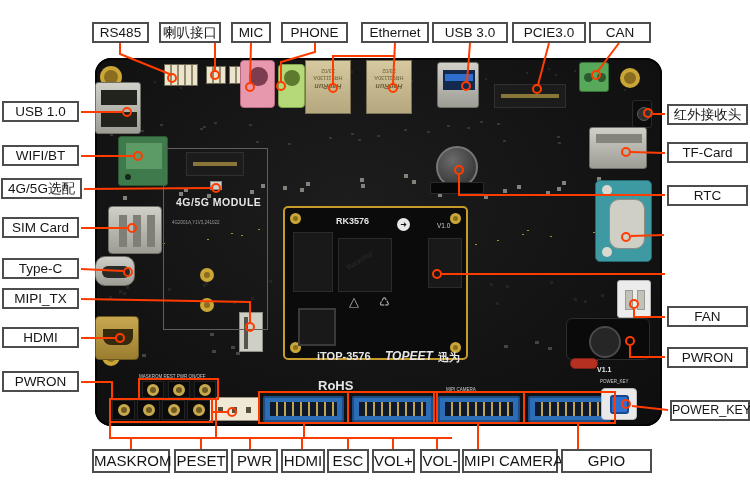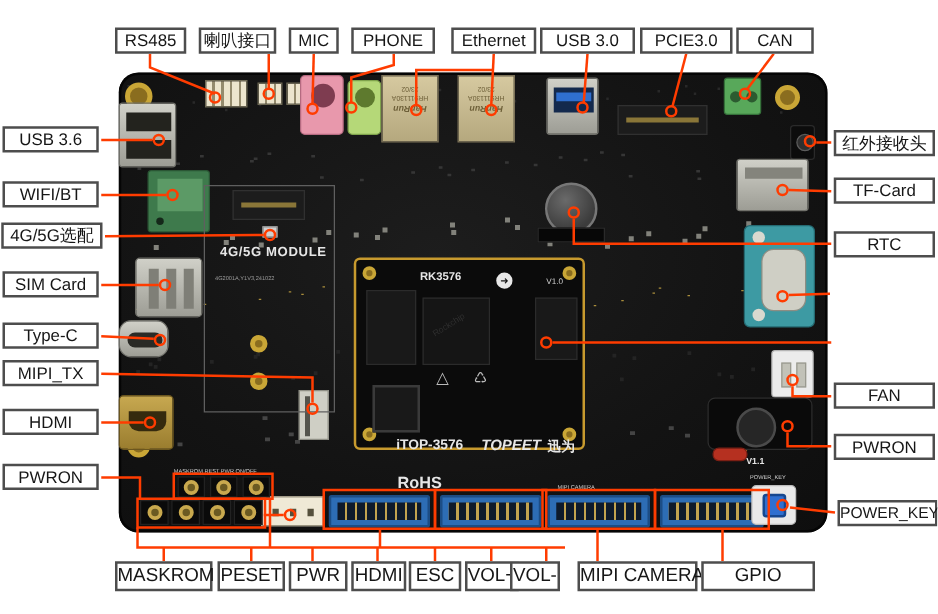--- a/index.html
+++ b/index.html
@@ -418,21 +418,21 @@
 
   <div class="lbl" style="left:92px;top:22px;width:53px;">RS485</div>
   <div class="lbl" style="left:159px;top:22px;width:58px;">喇叭接口</div>
   <div class="lbl" style="left:231px;top:22px;width:36px;">MIC</div>
   <div class="lbl" style="left:281px;top:22px;width:63px;">PHONE</div>
   <div class="lbl" style="left:361px;top:22px;width:64px;">Ethernet</div>
   <div class="lbl" style="left:432px;top:22px;width:72px;">USB 3.0</div>
   <div class="lbl" style="left:512px;top:22px;width:70px;">PCIE3.0</div>
   <div class="lbl" style="left:589px;top:22px;width:58px;">CAN</div>
 
-  <div class="lbl" style="left:2px;top:101px;width:73px;">USB 3.6</div>
+  <div class="lbl" style="left:2px;top:101px;width:73px;">USB 1.0</div>
   <div class="lbl" style="left:2px;top:145px;width:73px;">WIFI/BT</div>
   <div class="lbl" style="left:1px;top:178px;width:77px;">4G/5G选配</div>
   <div class="lbl" style="left:2px;top:217px;width:73px;">SIM Card</div>
   <div class="lbl" style="left:2px;top:258px;width:73px;">Type-C</div>
   <div class="lbl" style="left:2px;top:288px;width:73px;">MIPI_TX</div>
   <div class="lbl" style="left:2px;top:327px;width:73px;">HDMI</div>
   <div class="lbl" style="left:2px;top:371px;width:73px;">PWRON</div>
 
   <div class="lbl" style="left:667px;top:104px;width:77px;text-align:center;">红外接收头</div>
   <div class="lbl" style="left:667px;top:142px;width:77px;">TF-Card</div>
@@ -440,16 +440,16 @@
   <div class="lbl" style="left:667px;top:347px;width:77px;">PWRON</div>
   <div class="lbl" style="left:667px;top:306px;width:77px;">FAN</div>
   <div class="lbl sm" style="left:670px;top:400px;width:76px;">POWER_KEY</div>
 
   <div class="lbl bot" style="left:92px;top:449px;width:74px;">MASKROM</div>
   <div class="lbl bot" style="left:174px;top:449px;width:50px;">PESET</div>
   <div class="lbl bot" style="left:231px;top:449px;width:43px;">PWR</div>
   <div class="lbl bot" style="left:281px;top:449px;width:40px;">HDMI</div>
   <div class="lbl bot" style="left:327px;top:449px;width:38px;">ESC</div>
   <div class="lbl bot" style="left:372px;top:449px;width:39px;">VOL+</div>
-  <div class="lbl bot" style="left:408px;top:449px;width:36px;">VOL-</div>
+  <div class="lbl bot" style="left:420px;top:449px;width:36px;">VOL-</div>
   <div class="lbl bot" style="left:462px;top:449px;width:92px;">MIPI CAMERA</div>
   <div class="lbl bot" style="left:561px;top:449px;width:87px;">GPIO</div>
 </div>
 
 </body></html>

